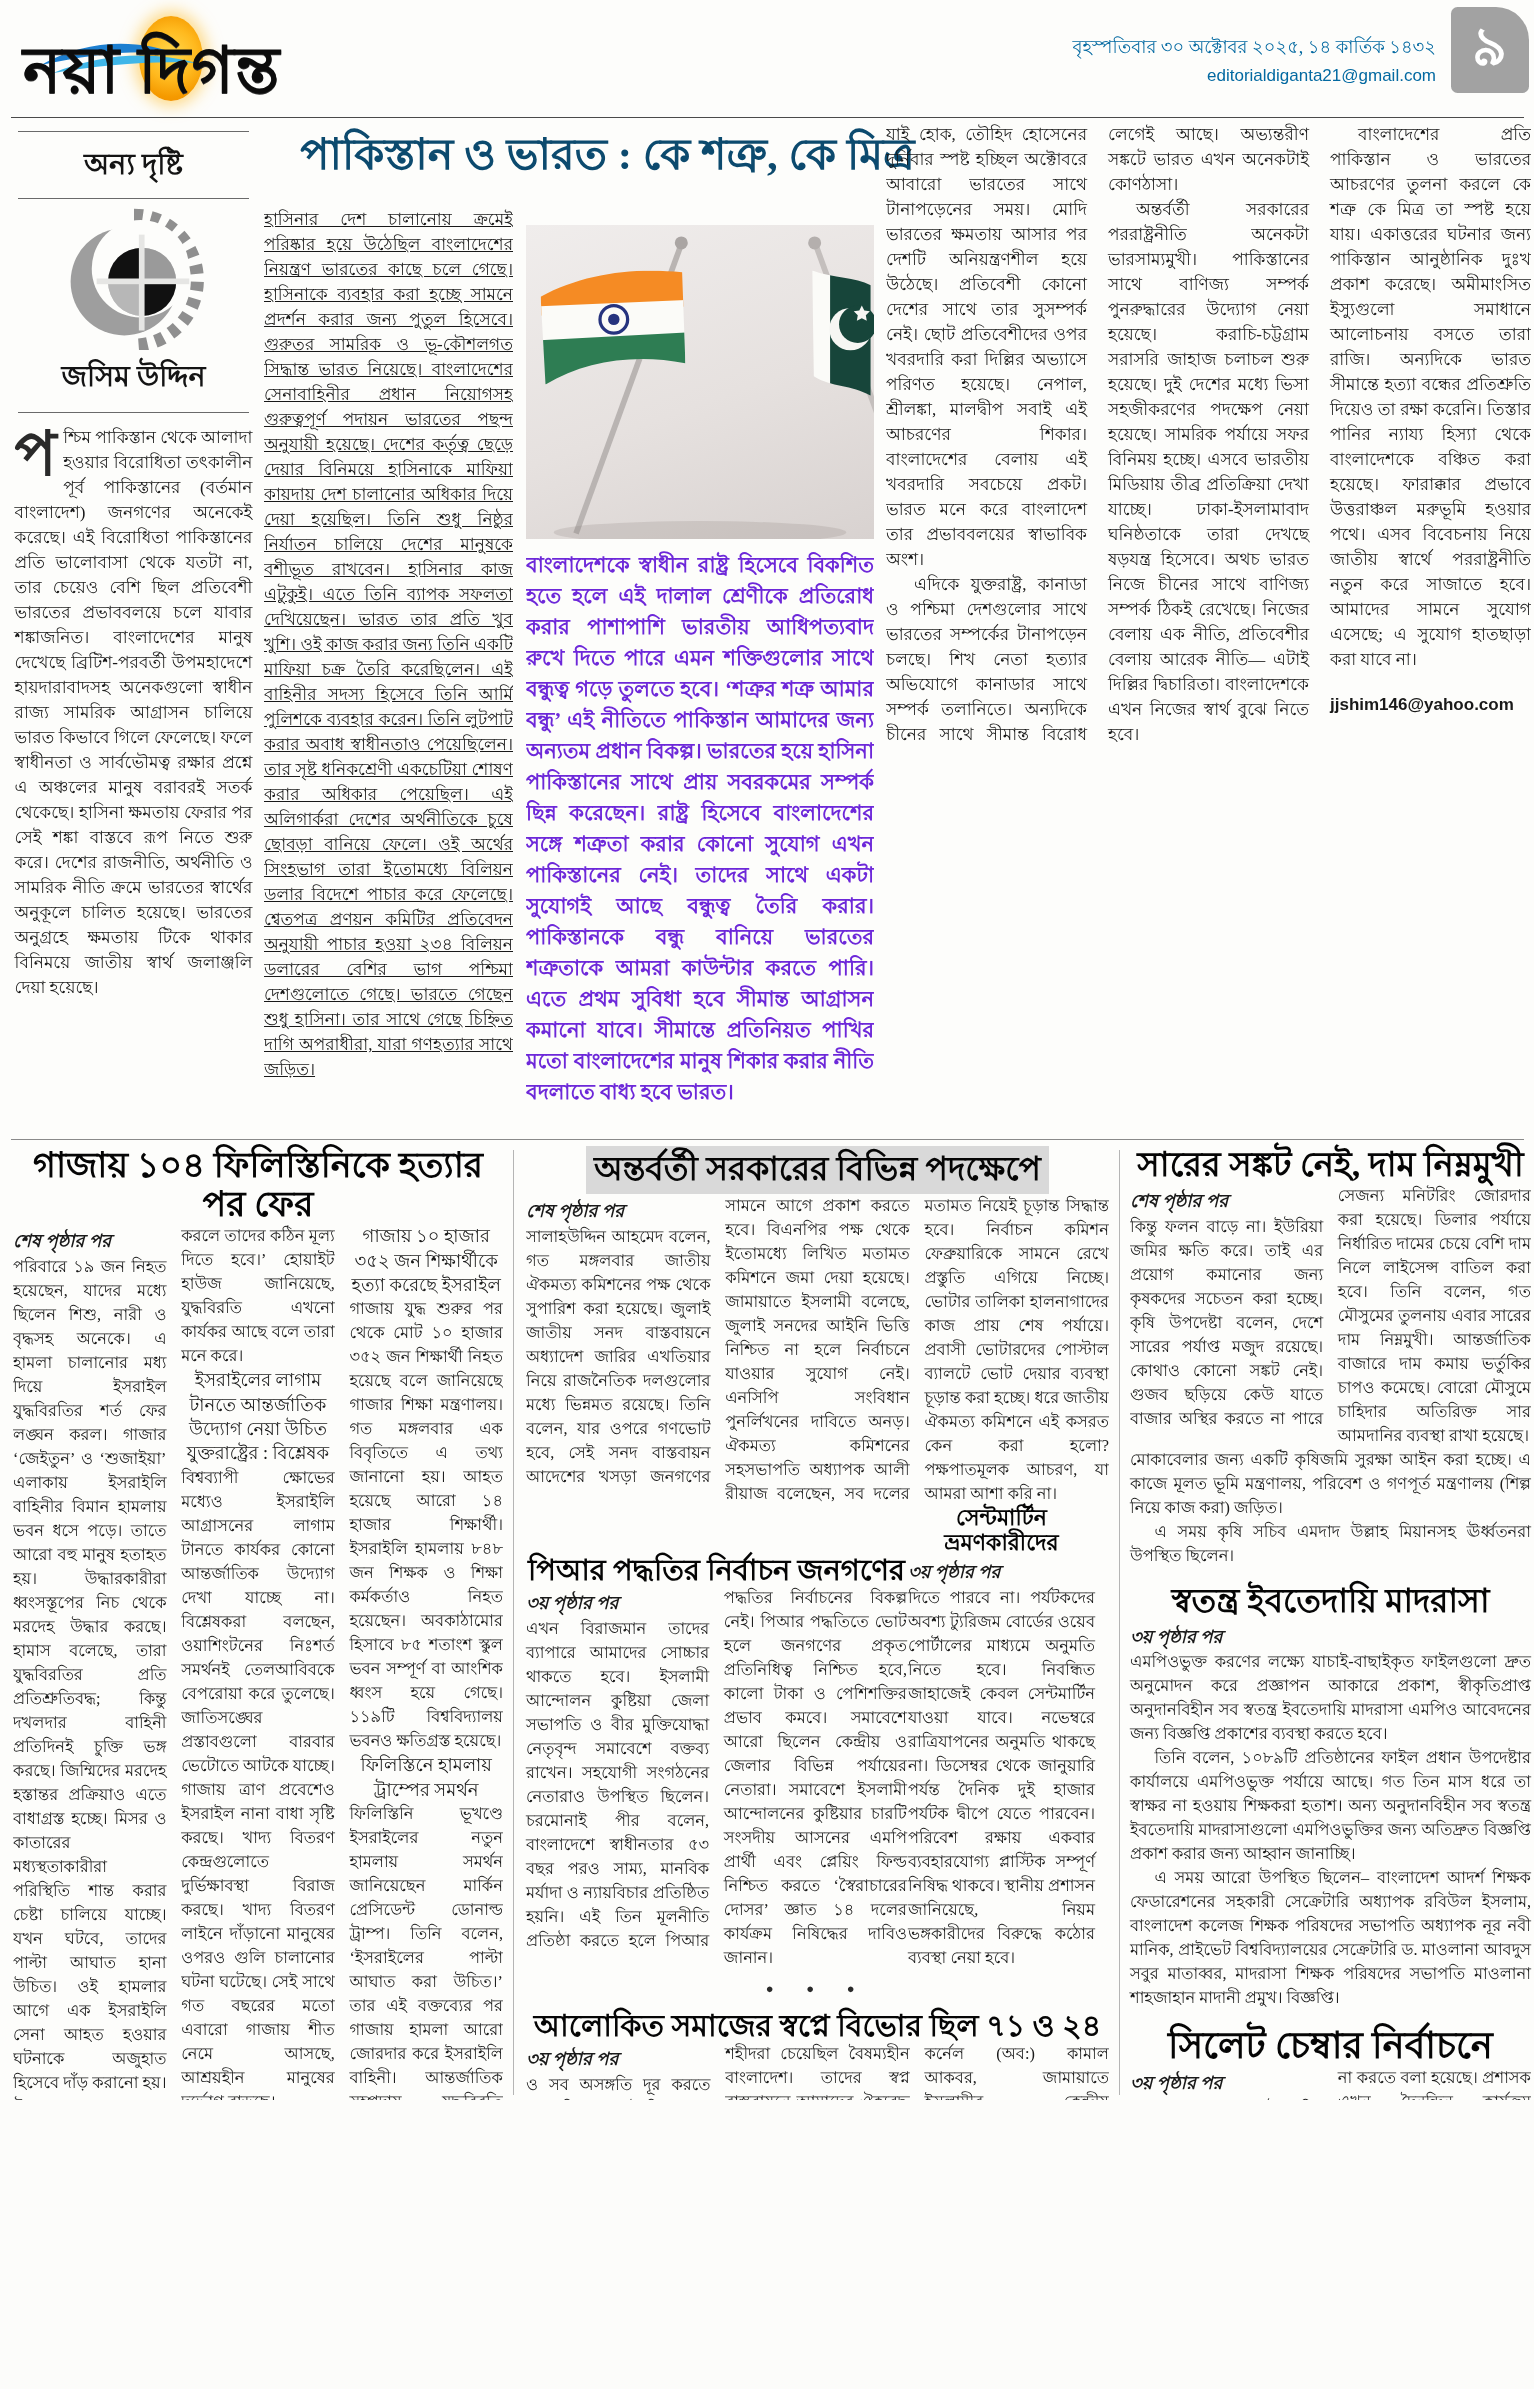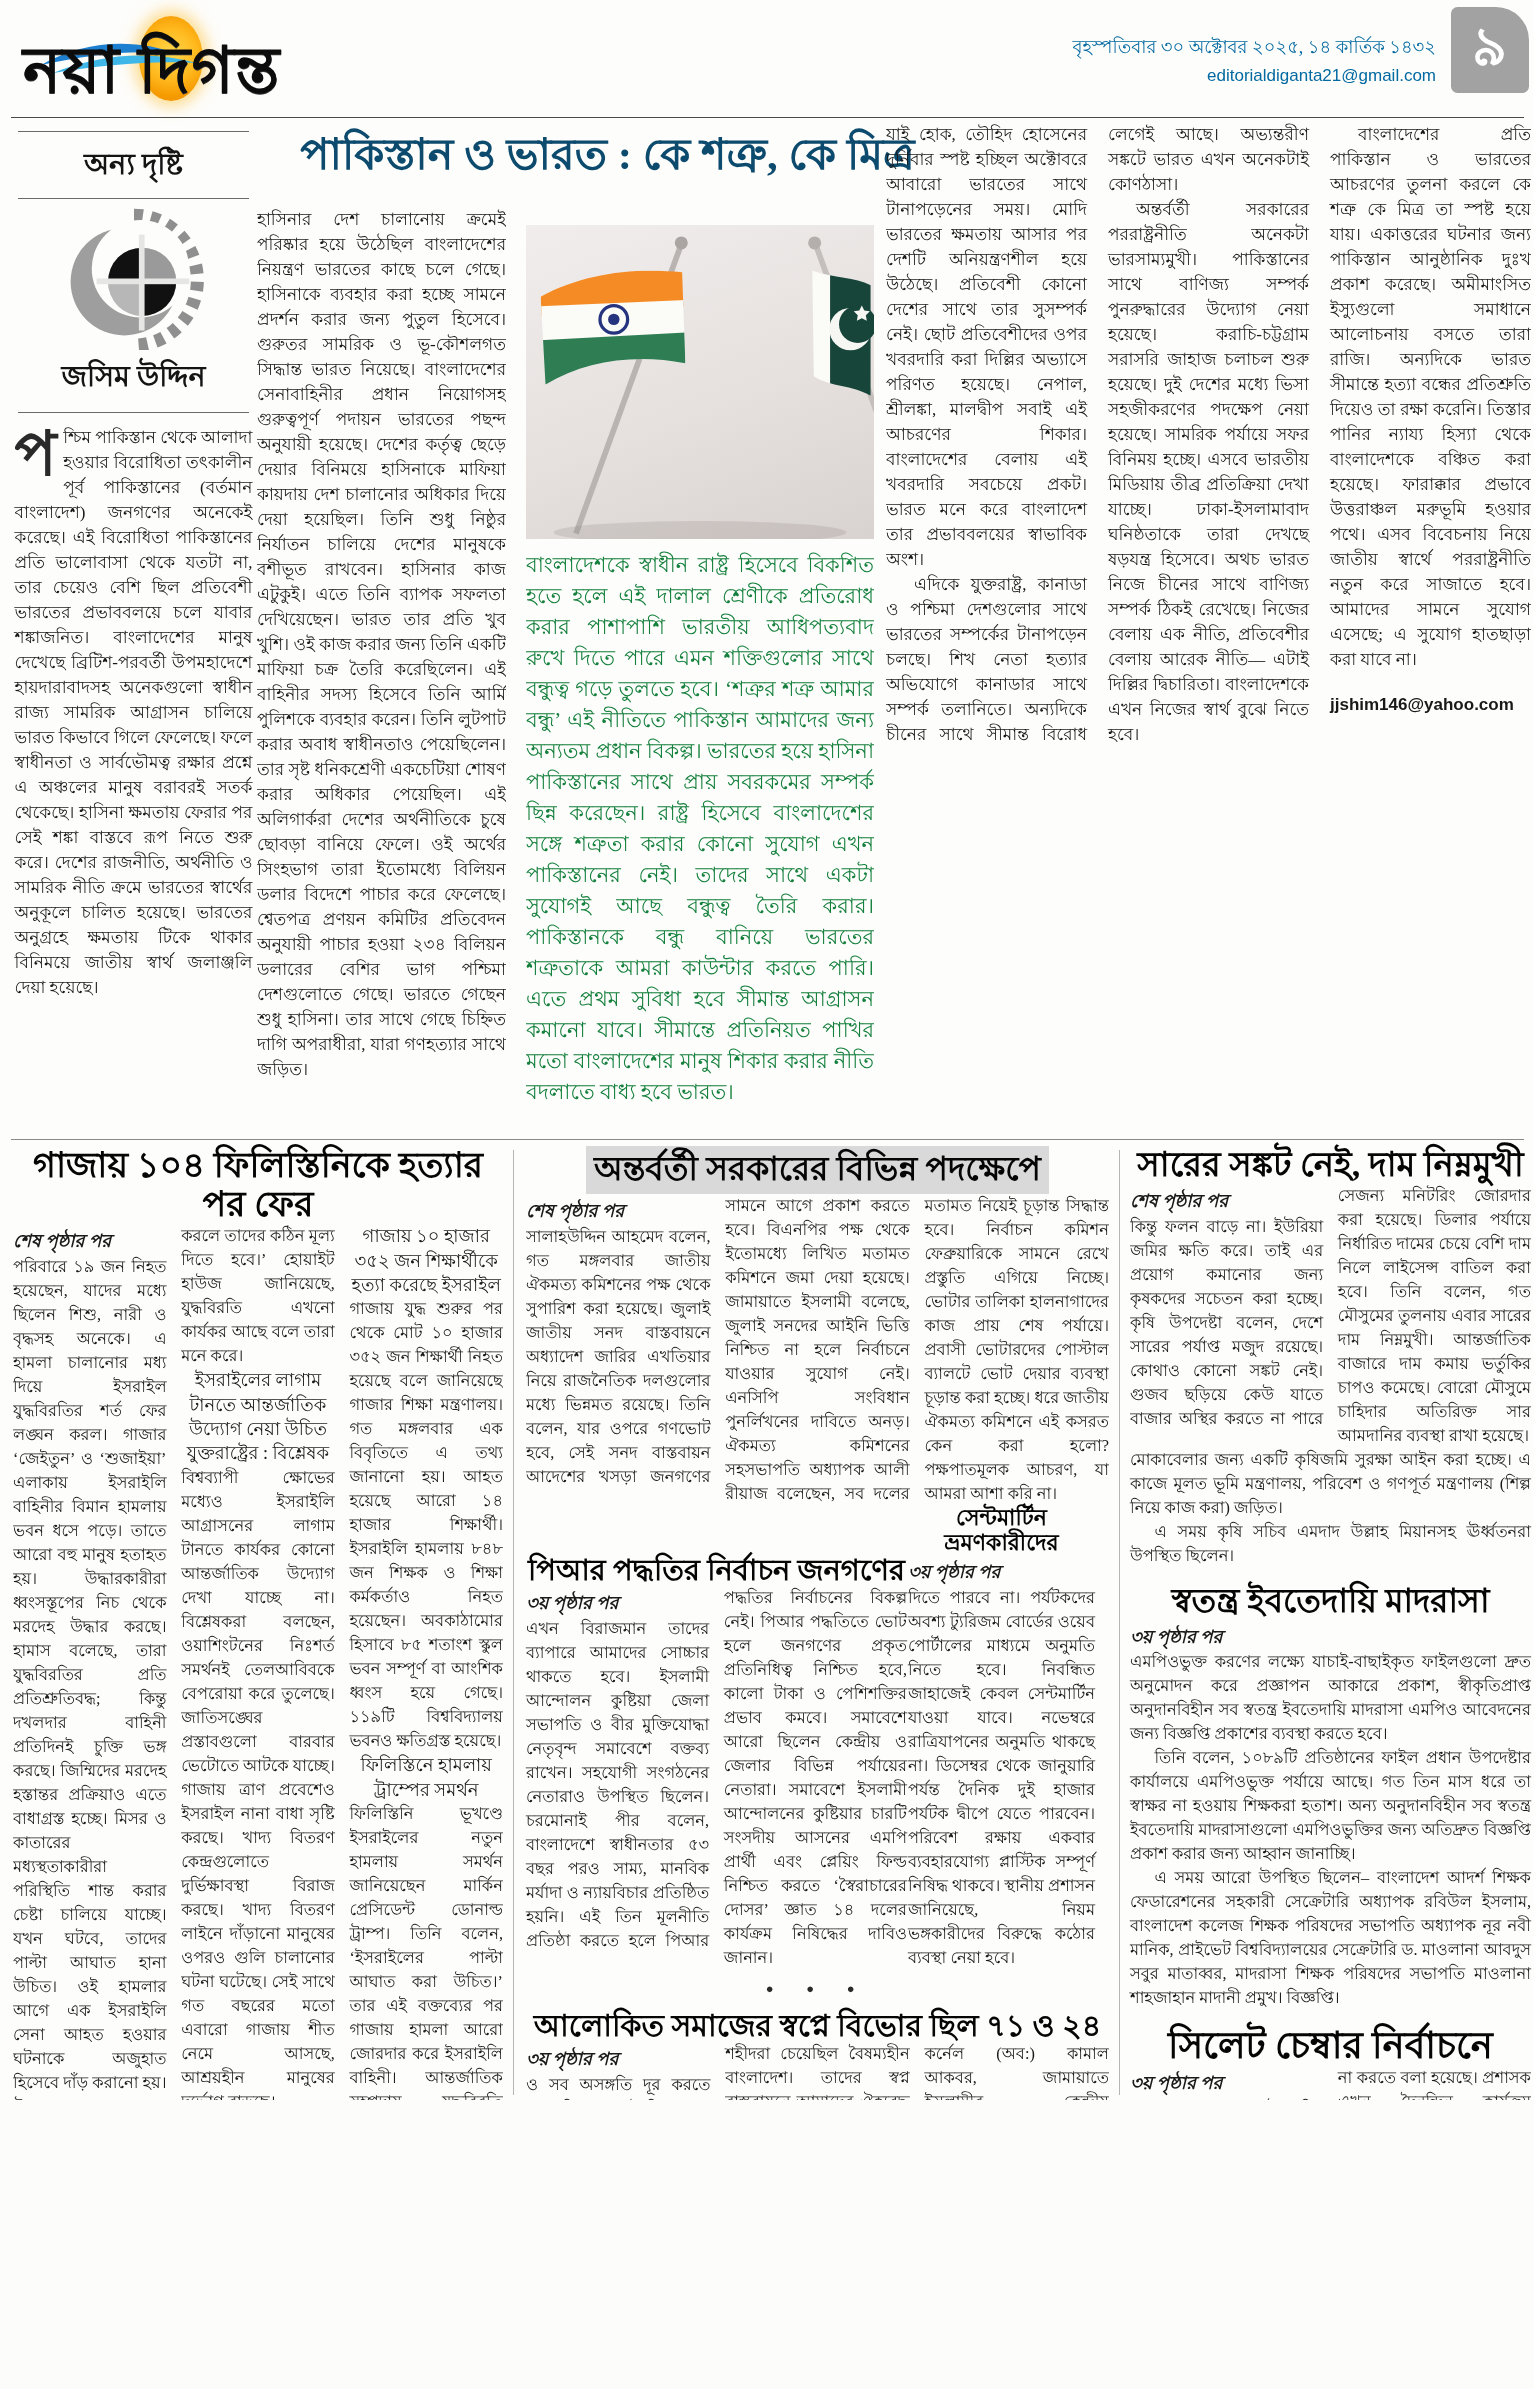--- a/index.html
+++ b/index.html
@@ -40,28 +40,28 @@
   .srule{border-top:1.2px solid #6a6a6a;margin:6.5px 4.9px;}
   .kicker{text-align:center;font-size:29px;font-weight:bold;padding:3.3px 0 1.6px;}
   .sb-logo{display:block;margin:8.1px auto 3.3px;}
   .author{text-align:center;font-size:28.5px;font-weight:bold;padding:1.6px 0 3.3px;}
   .bodytext{
     font-size:17px;line-height:25px;text-align:justify;color:#191919;
     overflow:hidden;
   }
   .sidebar .bodytext{height:594px;padding:4.9px 1.6px 0;}
   .dropcap{float:left;font-size:62px;line-height:50px;font-weight:bold;padding:4.9px 6.5px 0 0;color:#2a2a2a;}
-  .col2{position:absolute;left:257px;top:207px;width:249px;height:925px;}
+  .col2{position:absolute;left:264px;top:207px;width:249px;height:925px;text-decoration:underline;}
   .figure{
     position:absolute;left:526px;top:225px;width:348px;height:314px;overflow:hidden;
     background:linear-gradient(160deg,#f0edec 0%,#e6e1df 55%,#d8d2d0 100%);
   }
   .lead{
     position:absolute;left:526px;top:550px;width:348px;height:581px;overflow:hidden;
-    font-size:21px;line-height:31px;font-weight:normal;color:#15803d;text-align:justify;
+    font-size:21px;line-height:31px;font-weight:bold;color:#6d28d9;text-align:justify;
   }
   .right3{
     position:absolute;left:886px;top:122px;width:645px;height:1009px;overflow:hidden;
     column-count:3;column-gap:21px;
   }
   .right3 p{margin:0 0 0;text-indent:28px;}
   .right3 p.first{text-indent:0;}
   .signature{font-weight:bold;font-size:17px;margin-top:20px;font-family:"Liberation Sans","DejaVu Sans",sans-serif;}
 
   .mid-rule{position:absolute;left:11.4px;right:11.4px;top:1139px;border-top:1.2px solid #8a8a8a;}

